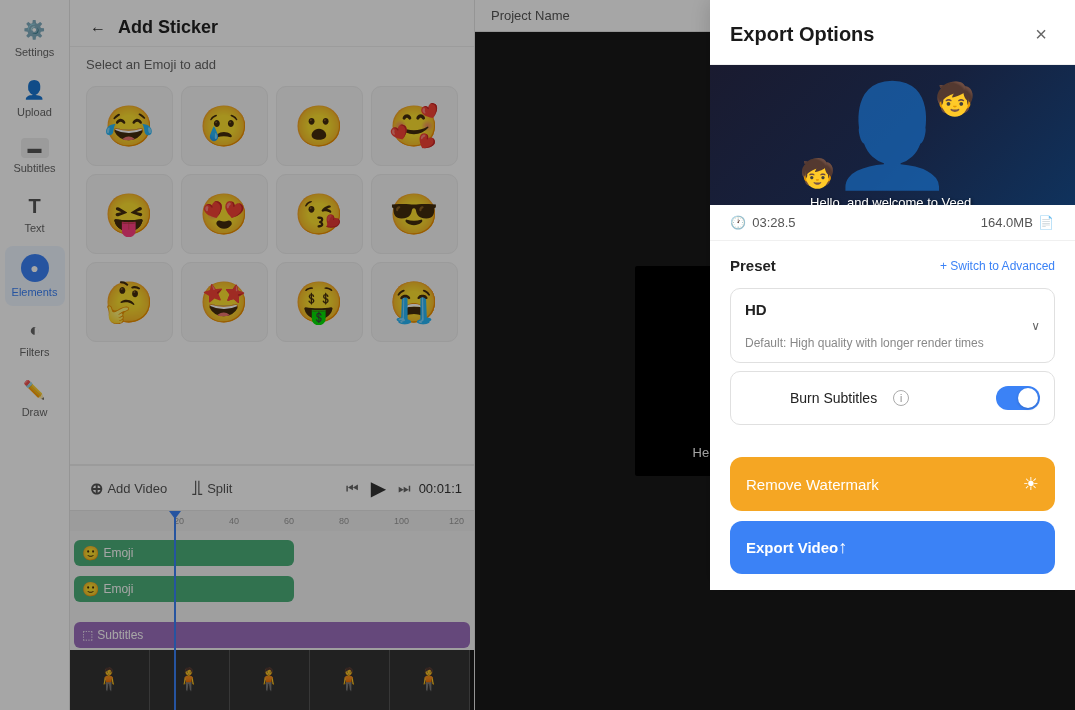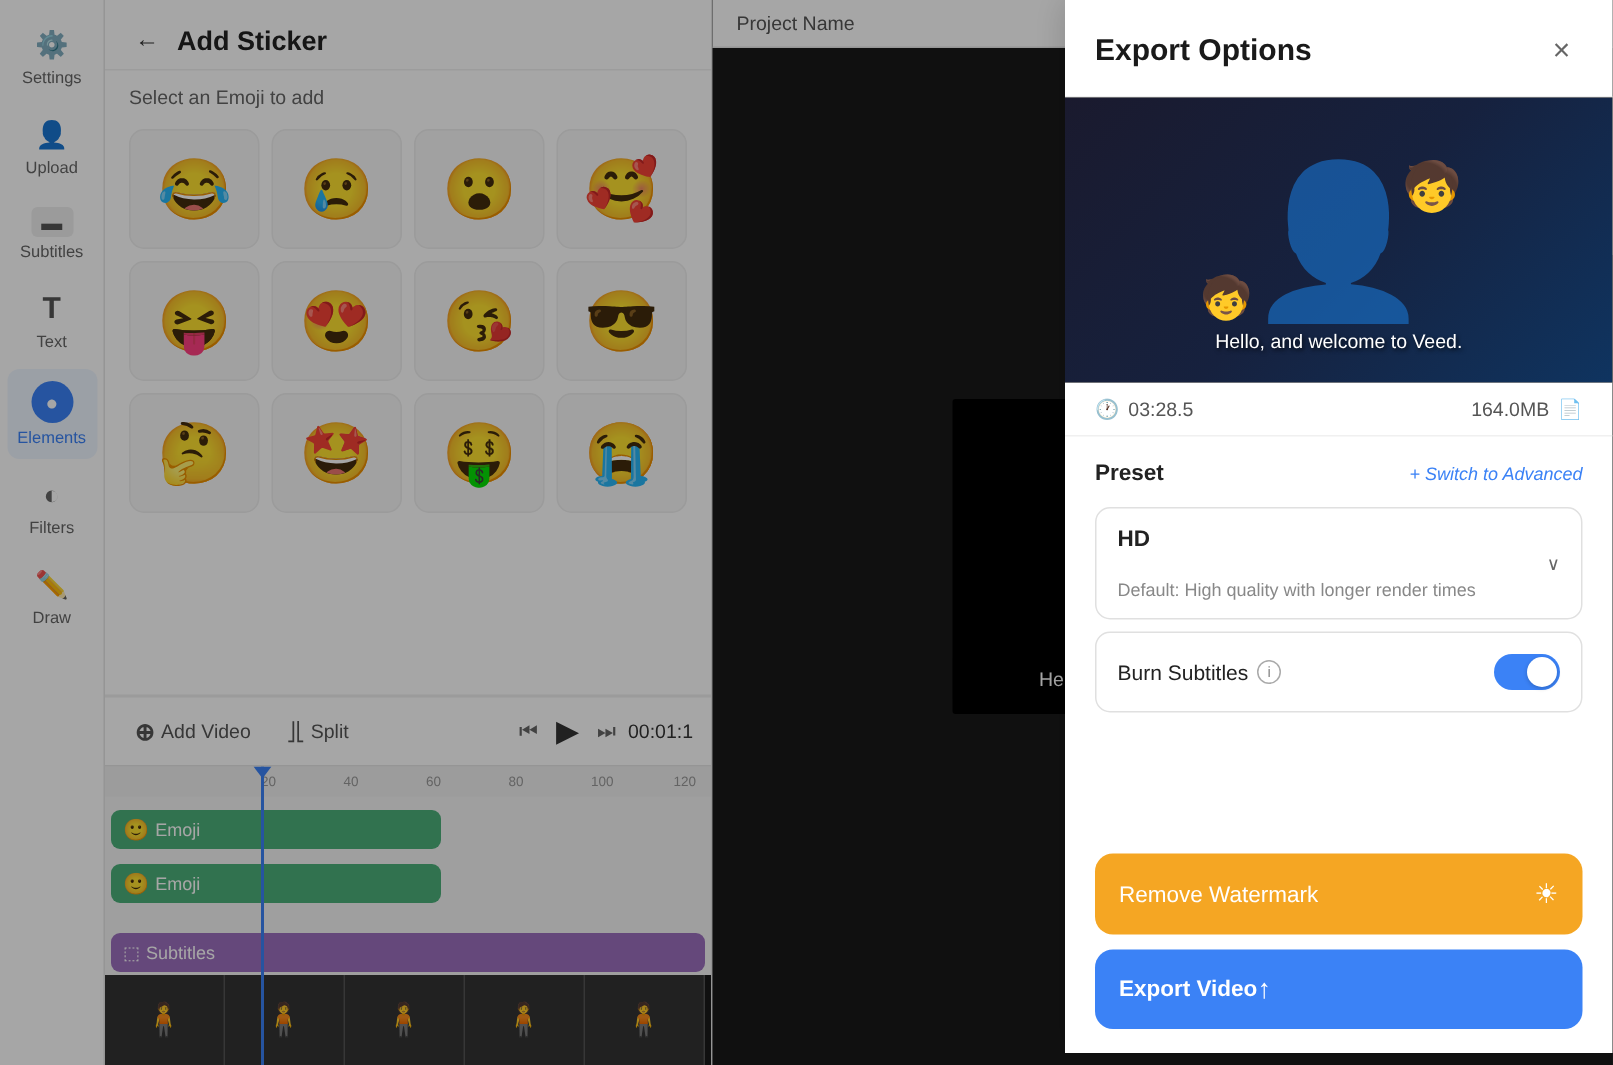--- a/index.html
+++ b/index.html
@@ -308,21 +308,21 @@
       top: 0; left: 0; right: 0; bottom: 0;
       background: rgba(0,0,0,0.35);
       z-index: 100;
       display: flex;
       align-items: flex-start;
       justify-content: flex-end;
     }
     .export-panel {
       background: #fff;
       width: 365px;
-      height: 702px;
+      height: 590px;
       box-shadow: -2px 0 20px rgba(0,0,0,0.15);
       display: flex;
       flex-direction: column;
       overflow-y: auto;
     }
     .export-header {
       display: flex;
       align-items: center;
       justify-content: space-between;
       padding: 20px 20px 16px;
@@ -426,21 +426,20 @@
       font-size: 15px;
       font-weight: 600;
       color: #222;
     }
     .switch-advanced {
       font-size: 12px;
       color: #3b82f6;
       cursor: pointer;
       background: none;
       border: none;
-      font-style: italic;
     }
 
     .preset-dropdown {
       width: 100%;
       border: 1px solid #e0e0e0;
       border-radius: 10px;
       padding: 12px 14px;
       display: flex;
       align-items: center;
       justify-content: space-between;
@@ -469,23 +468,24 @@
       border-radius: 10px;
       padding: 14px 14px;
       display: flex;
       align-items: center;
       justify-content: space-between;
       background: #fff;
     }
     .burn-label {
       display: flex;
       align-items: center;
-      gap: 6px;
+      gap: 16px;
       font-size: 14px;
       color: #222;
+      margin-left: 45px;
     }
     .info-icon {
       width: 16px;
       height: 16px;
       border-radius: 50%;
       border: 1.5px solid #aaa;
       display: inline-flex;
       align-items: center;
       justify-content: center;
       font-size: 10px;

